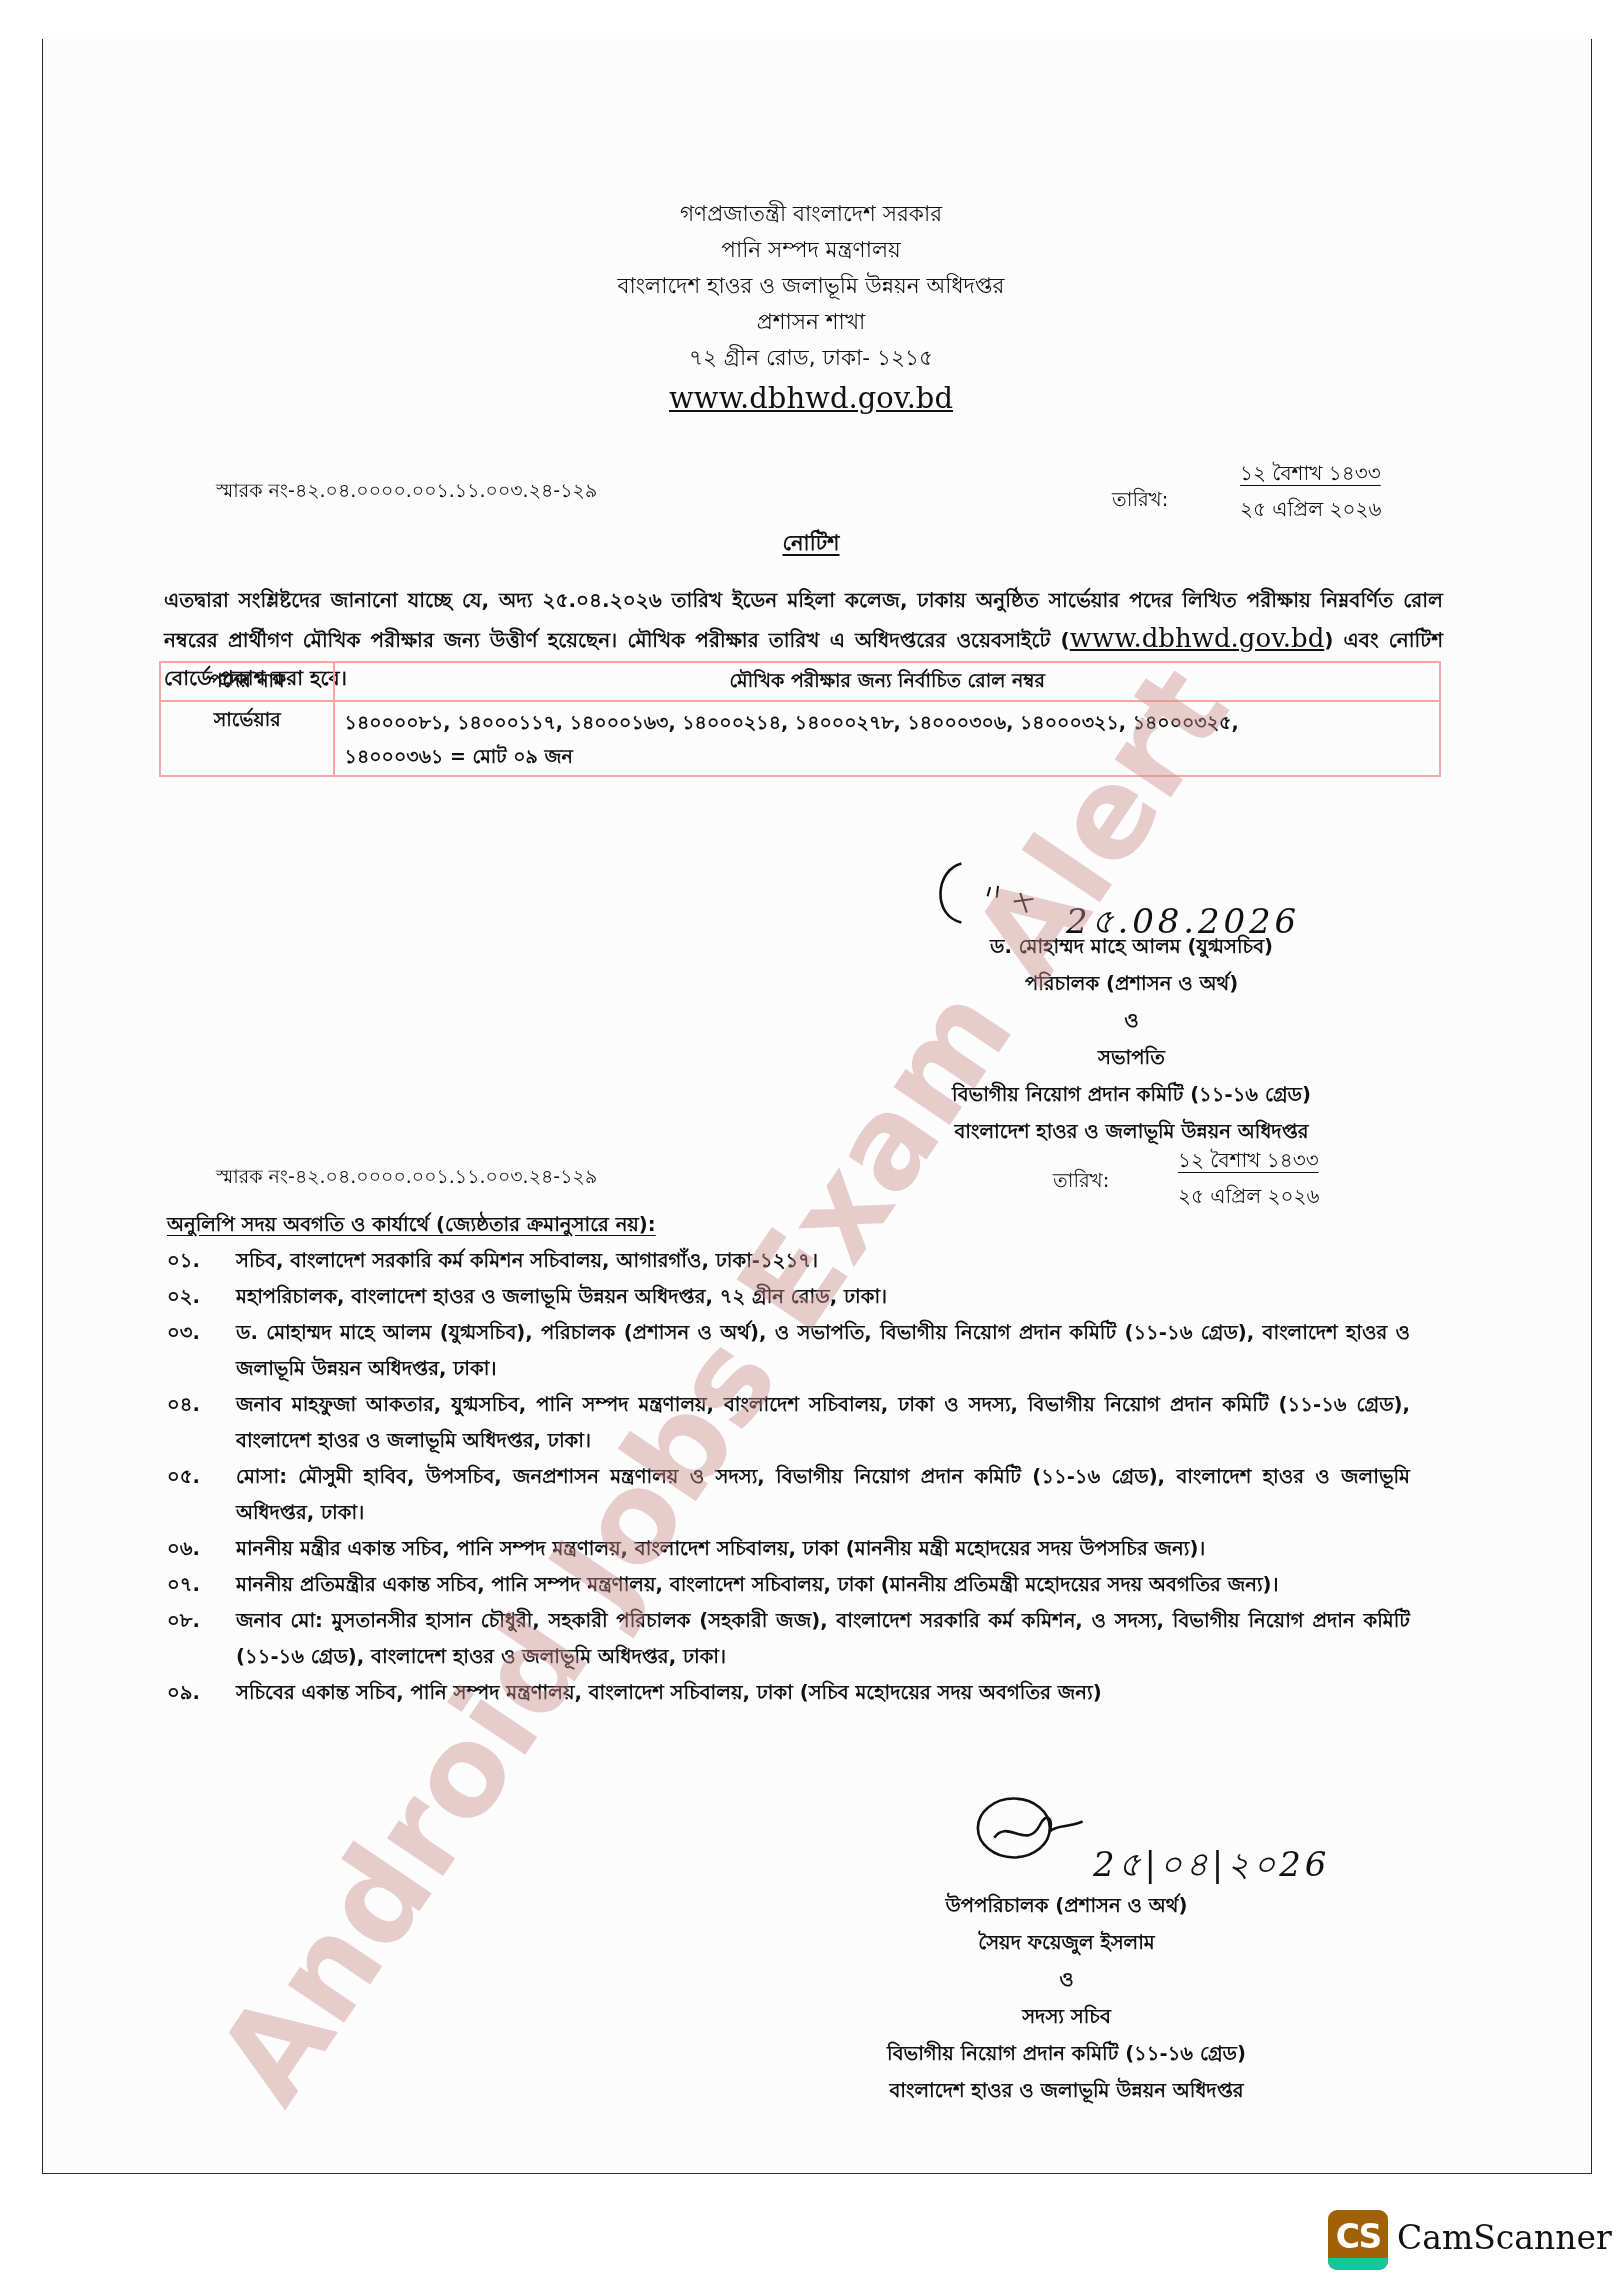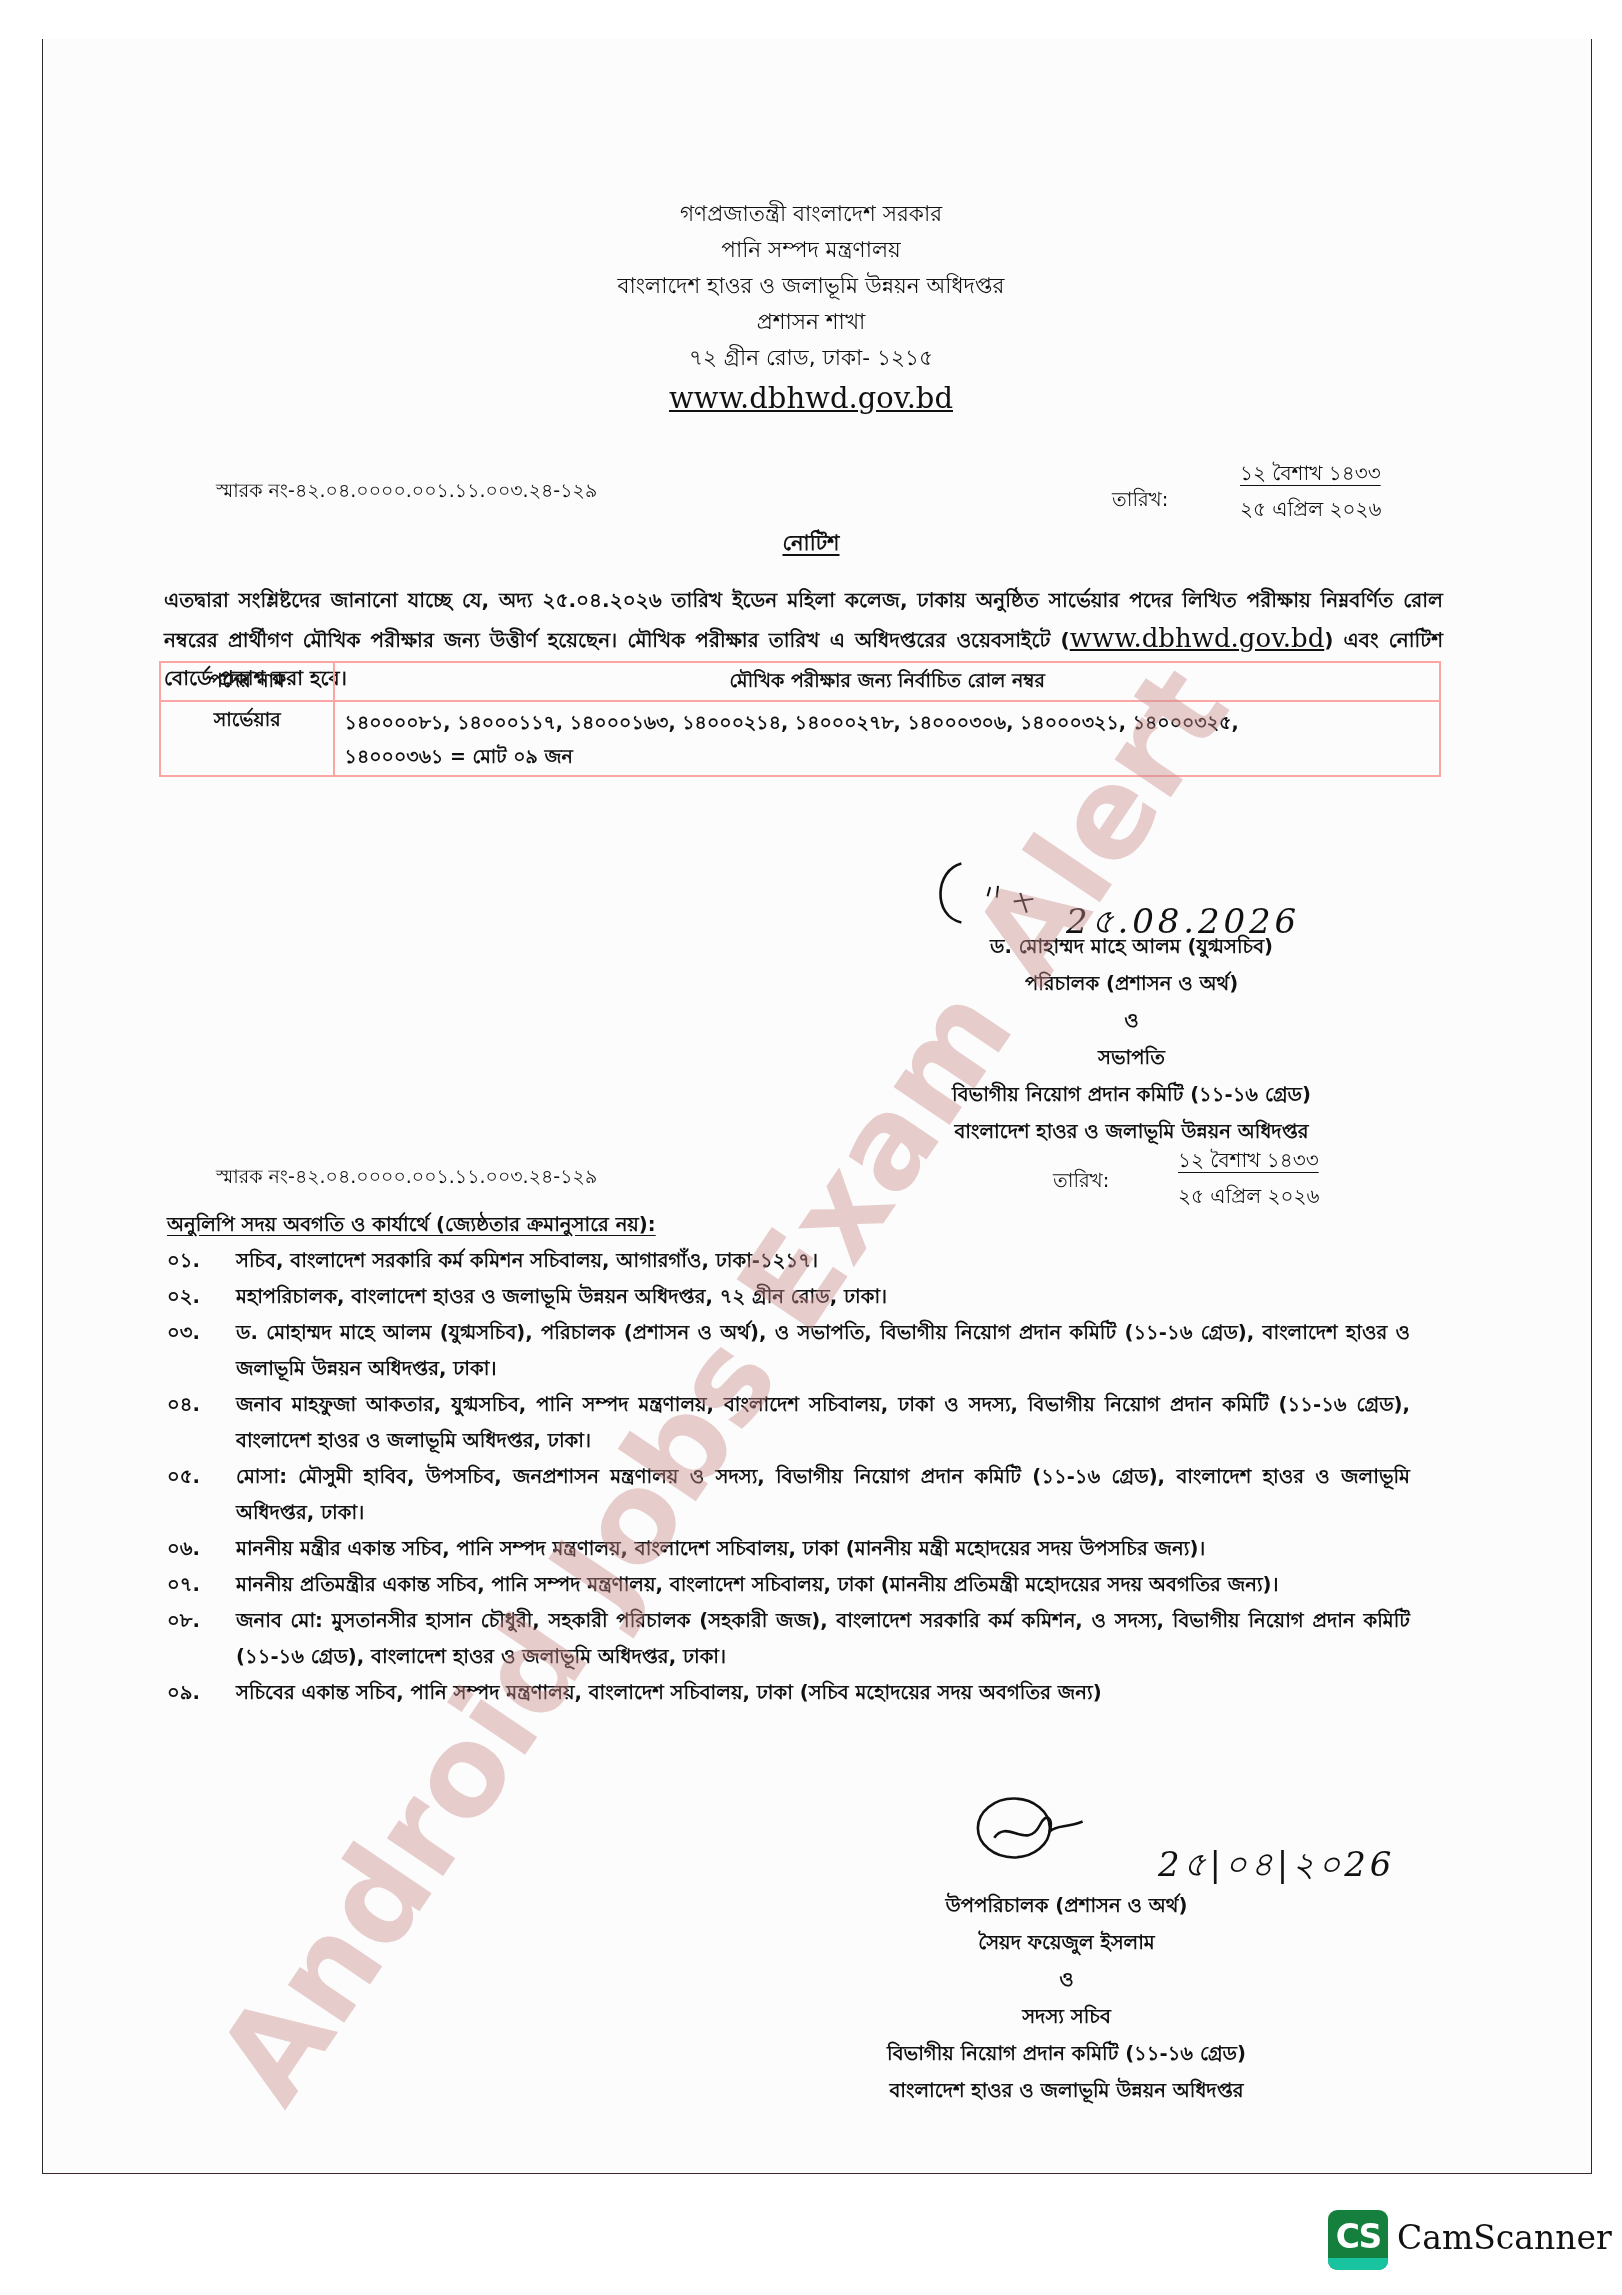--- a/index.html
+++ b/index.html
@@ -61,21 +61,21 @@
     .cc-num { width: 69px; flex: none; }
     .cc-text { flex: 1; text-align: justify; }
     .watermark {
       left: 196px; top: 1138px; font-size: 124px; font-weight: bold; color: #c98c8c;
       opacity: 0.42; transform: rotate(-56deg); transform-origin: left center;
       white-space: nowrap; font-family: "DejaVu Sans", "Liberation Sans", sans-serif;
       pointer-events: none;
     }
     .cs-logo {
       position: absolute; left: 1328px; top: 2210px; width: 60px; height: 60px;
-      border-radius: 9.2px; overflow: hidden; background: #15803d;
+      border-radius: 9.2px; overflow: hidden; background: #a16207;
     }
     .cs-logo .cs-text {
       position: absolute; top: 6.5px; left: 0; width: 100%; text-align: center;
       color: #fff; font-weight: bold; font-size: 33px; font-family: "DejaVu Sans", sans-serif;
       letter-spacing: -2px;
     }
     .cs-logo .cs-band { position: absolute; bottom: 0; left: 0; width: 100%; height: 12.4px; background: #19c3a0; }
     .cs-name {
       position: absolute; left: 1397px; top: 2218px; font-size: 33px;
       font-family: "DejaVu Serif", "Liberation Serif", serif; color: #111;
@@ -186,21 +186,21 @@
       <span class="cc-text">সচিবের একান্ত সচিব, পানি সম্পদ মন্ত্রণালয়, বাংলাদেশ সচিবালয়, ঢাকা (সচিব মহোদয়ের সদয় অবগতির জন্য)</span>
     </div>
 </div>
 
 <div class="abs" style="left:968px; top:1792px;">
   <svg width="131" height="72" viewBox="0 0 200 110">
     <ellipse cx="70" cy="55" rx="55" ry="45" stroke="#111" stroke-width="4" fill="none"></ellipse>
     <path d="M40 70 C60 40, 90 90, 110 50 C120 30, 130 40, 125 60 C135 50, 150 55, 175 45" stroke="#111" stroke-width="4" fill="none"></path>
   </svg>
 </div>
-<div class="abs handwriting" style="left:1158px; top:1838px;">2৫|০৪|২০26</div>
+<div class="abs handwriting" style="left:1093px; top:1838px;">2৫|০৪|২০26</div>
 <div class="abs sign-block" style="left:805px; width:523px; top:1887px;">
   <div>উপপরিচালক (প্রশাসন ও অর্থ)</div>
   <div>সৈয়দ ফয়েজুল ইসলাম</div>
   <div>ও</div>
   <div>সদস্য সচিব</div>
   <div>বিভাগীয় নিয়োগ প্রদান কমিটি (১১-১৬ গ্রেড)</div>
   <div>বাংলাদেশ হাওর ও জলাভূমি উন্নয়ন অধিদপ্তর</div>
 </div>
 
 <div class="abs watermark" style="top:2015px; left:249px;">Android Jobs Exam Alert</div>

